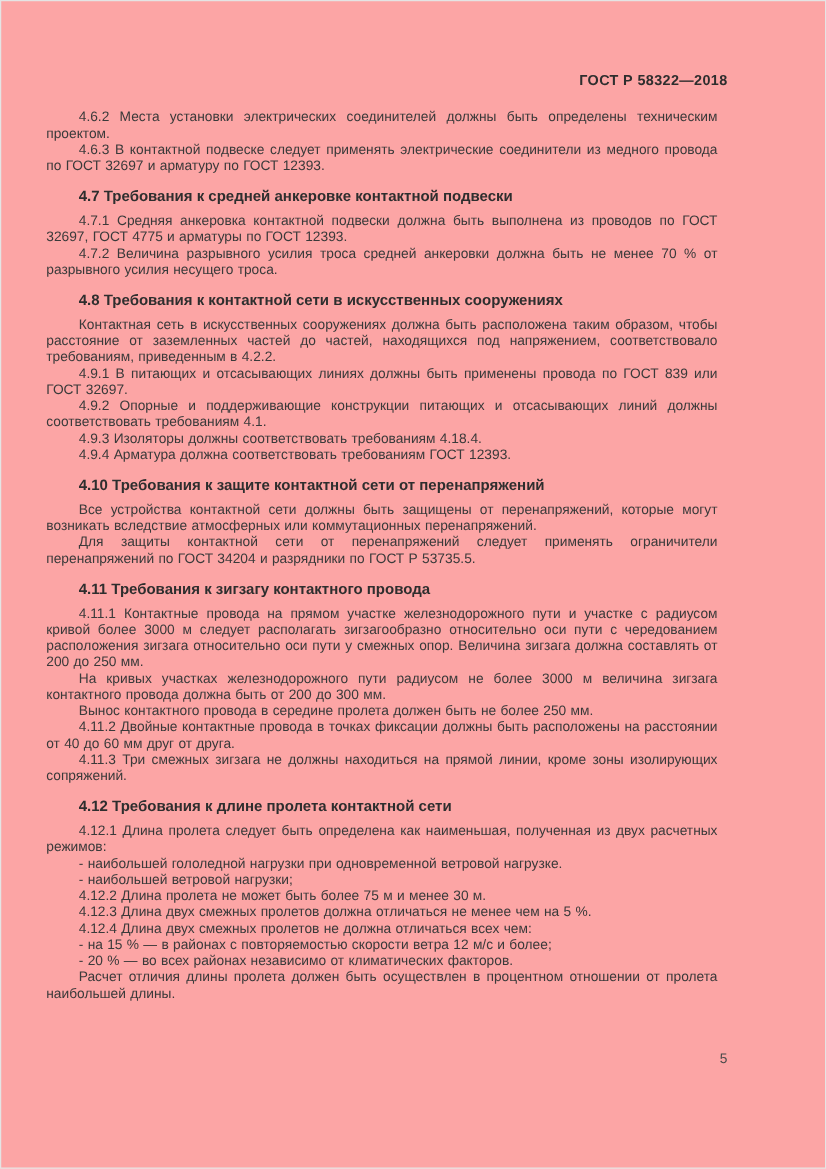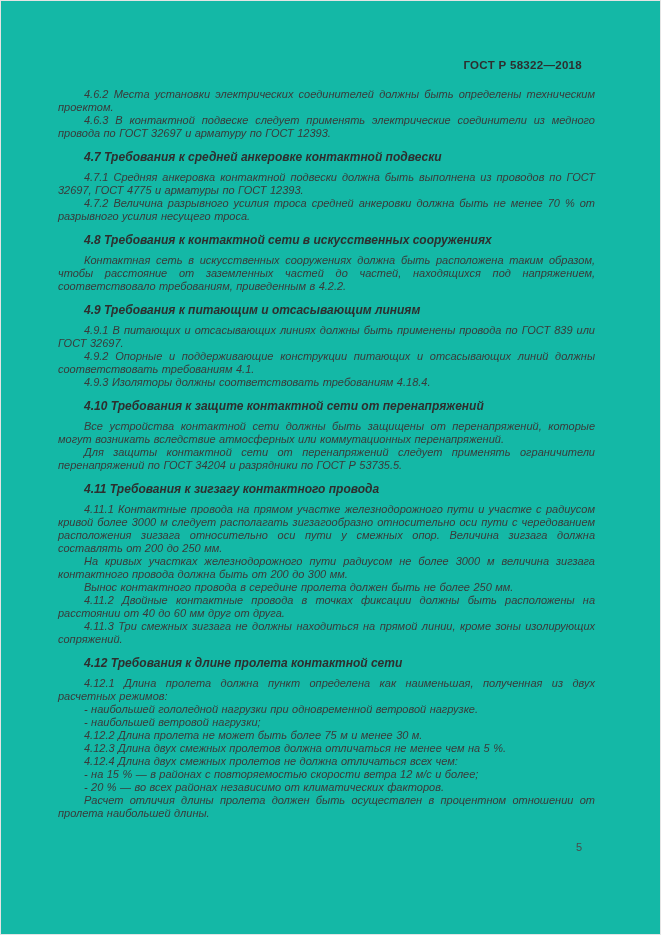--- a/index.html
+++ b/index.html
@@ -1,41 +1,40 @@
 <!DOCTYPE html>
 <html><head>
 <meta charset="utf-8">
 <style>
   * { box-sizing: border-box; }
   html, body { margin: 0; padding: 0; background: #ffffff; }
   .sheet {
     position: relative;
     width: 661px;
     height: 935px;
-    background: #14b8a6;
+    background: #fca5a5;
     border: 1px solid #e4e4e4;
     font-family: "Liberation Sans", sans-serif;
     color: #3a3a3a;
     overflow: hidden;
   }
   .doc-header {
     position: absolute;
     top: 58px;
     right: 78px;
     font-size: 11.5px;
     font-weight: bold;
     color: #2e2e2e;
     letter-spacing: 0.3px;
   }
   .doc-body {
     position: absolute;
-    left: 57px;
+    left: 36px;
     top: 87px;
     width: 537px;
-    font-style: italic;
   }
   .para {
     margin: 0;
     font-size: 11px;
     line-height: 13px;
     text-align: justify;
     text-indent: 26px;
     color: #3a3a3a;
     word-spacing: 0.4px;
   }
@@ -62,35 +61,35 @@
   <div class="doc-header">ГОСТ Р 58322—2018</div>
 
   <div class="doc-body" id="doc-body">
       <p class="para">4.6.2 Места установки электрических соединителей должны быть определены техническим проектом.</p>
       <p class="para">4.6.3 В контактной подвеске следует применять электрические соединители из медного провода по ГОСТ 32697 и арматуру по ГОСТ 12393.</p>
       <h2 class="sec-heading">4.7 Требования к средней анкеровке контактной подвески</h2>
       <p class="para">4.7.1 Средняя анкеровка контактной подвески должна быть выполнена из проводов по ГОСТ 32697, ГОСТ 4775 и арматуры по ГОСТ 12393.</p>
       <p class="para">4.7.2 Величина разрывного усилия троса средней анкеровки должна быть не менее 70 % от разрывного усилия несущего троса.</p>
       <h2 class="sec-heading">4.8 Требования к контактной сети в искусственных сооружениях</h2>
       <p class="para">Контактная сеть в искусственных сооружениях должна быть расположена таким образом, чтобы расстояние от заземленных частей до частей, находящихся под напряжением, соответствовало требованиям, приведенным в 4.2.2.</p>
-      <h2 class="sec-heading">4.9 Требования к питающим и отсасывающим линиям</h2>
       <p class="para">4.9.1 В питающих и отсасывающих линиях должны быть применены провода по ГОСТ 839 или ГОСТ 32697.</p>
       <p class="para">4.9.2 Опорные и поддерживающие конструкции питающих и отсасывающих линий должны соответствовать требованиям 4.1.</p>
       <p class="para">4.9.3 Изоляторы должны соответствовать требованиям 4.18.4.</p>
+      <p class="para">4.9.4 Арматура должна соответствовать требованиям ГОСТ 12393.</p>
       <h2 class="sec-heading">4.10 Требования к защите контактной сети от перенапряжений</h2>
       <p class="para">Все устройства контактной сети должны быть защищены от перенапряжений, которые могут возникать вследствие атмосферных или коммутационных перенапряжений.</p>
       <p class="para">Для защиты контактной сети от перенапряжений следует применять ограничители перенапряжений по ГОСТ 34204 и разрядники по ГОСТ Р 53735.5.</p>
       <h2 class="sec-heading">4.11 Требования к зигзагу контактного провода</h2>
       <p class="para">4.11.1 Контактные провода на прямом участке железнодорожного пути и участке с радиусом кривой более 3000 м следует располагать зигзагообразно относительно оси пути с чередованием расположения зигзага относительно оси пути у смежных опор. Величина зигзага должна составлять от 200 до 250 мм.</p>
       <p class="para">На кривых участках железнодорожного пути радиусом не более 3000 м величина зигзага контактного провода должна быть от 200 до 300 мм.</p>
       <p class="para">Вынос контактного провода в середине пролета должен быть не более 250 мм.</p>
       <p class="para">4.11.2 Двойные контактные провода в точках фиксации должны быть расположены на расстоянии от 40 до 60 мм друг от друга.</p>
       <p class="para">4.11.3 Три смежных зигзага не должны находиться на прямой линии, кроме зоны изолирующих сопряжений.</p>
       <h2 class="sec-heading">4.12 Требования к длине пролета контактной сети</h2>
-      <p class="para">4.12.1 Длина пролета должна пункт определена как наименьшая, полученная из двух расчетных режимов:</p>
+      <p class="para">4.12.1 Длина пролета следует быть определена как наименьшая, полученная из двух расчетных режимов:</p>
       <p class="para">- наибольшей гололедной нагрузки при одновременной ветровой нагрузке.</p>
       <p class="para">- наибольшей ветровой нагрузки;</p>
       <p class="para">4.12.2 Длина пролета не может быть более 75 м и менее 30 м.</p>
       <p class="para">4.12.3 Длина двух смежных пролетов должна отличаться не менее чем на 5 %.</p>
       <p class="para">4.12.4 Длина двух смежных пролетов не должна отличаться всех чем:</p>
       <p class="para">- на 15 % — в районах с повторяемостью скорости ветра 12 м/с и более;</p>
       <p class="para">- 20 % — во всех районах независимо от климатических факторов.</p>
       <p class="para">Расчет отличия длины пролета должен быть осуществлен в процентном отношении от пролета наибольшей длины.</p>
     </div>
 

